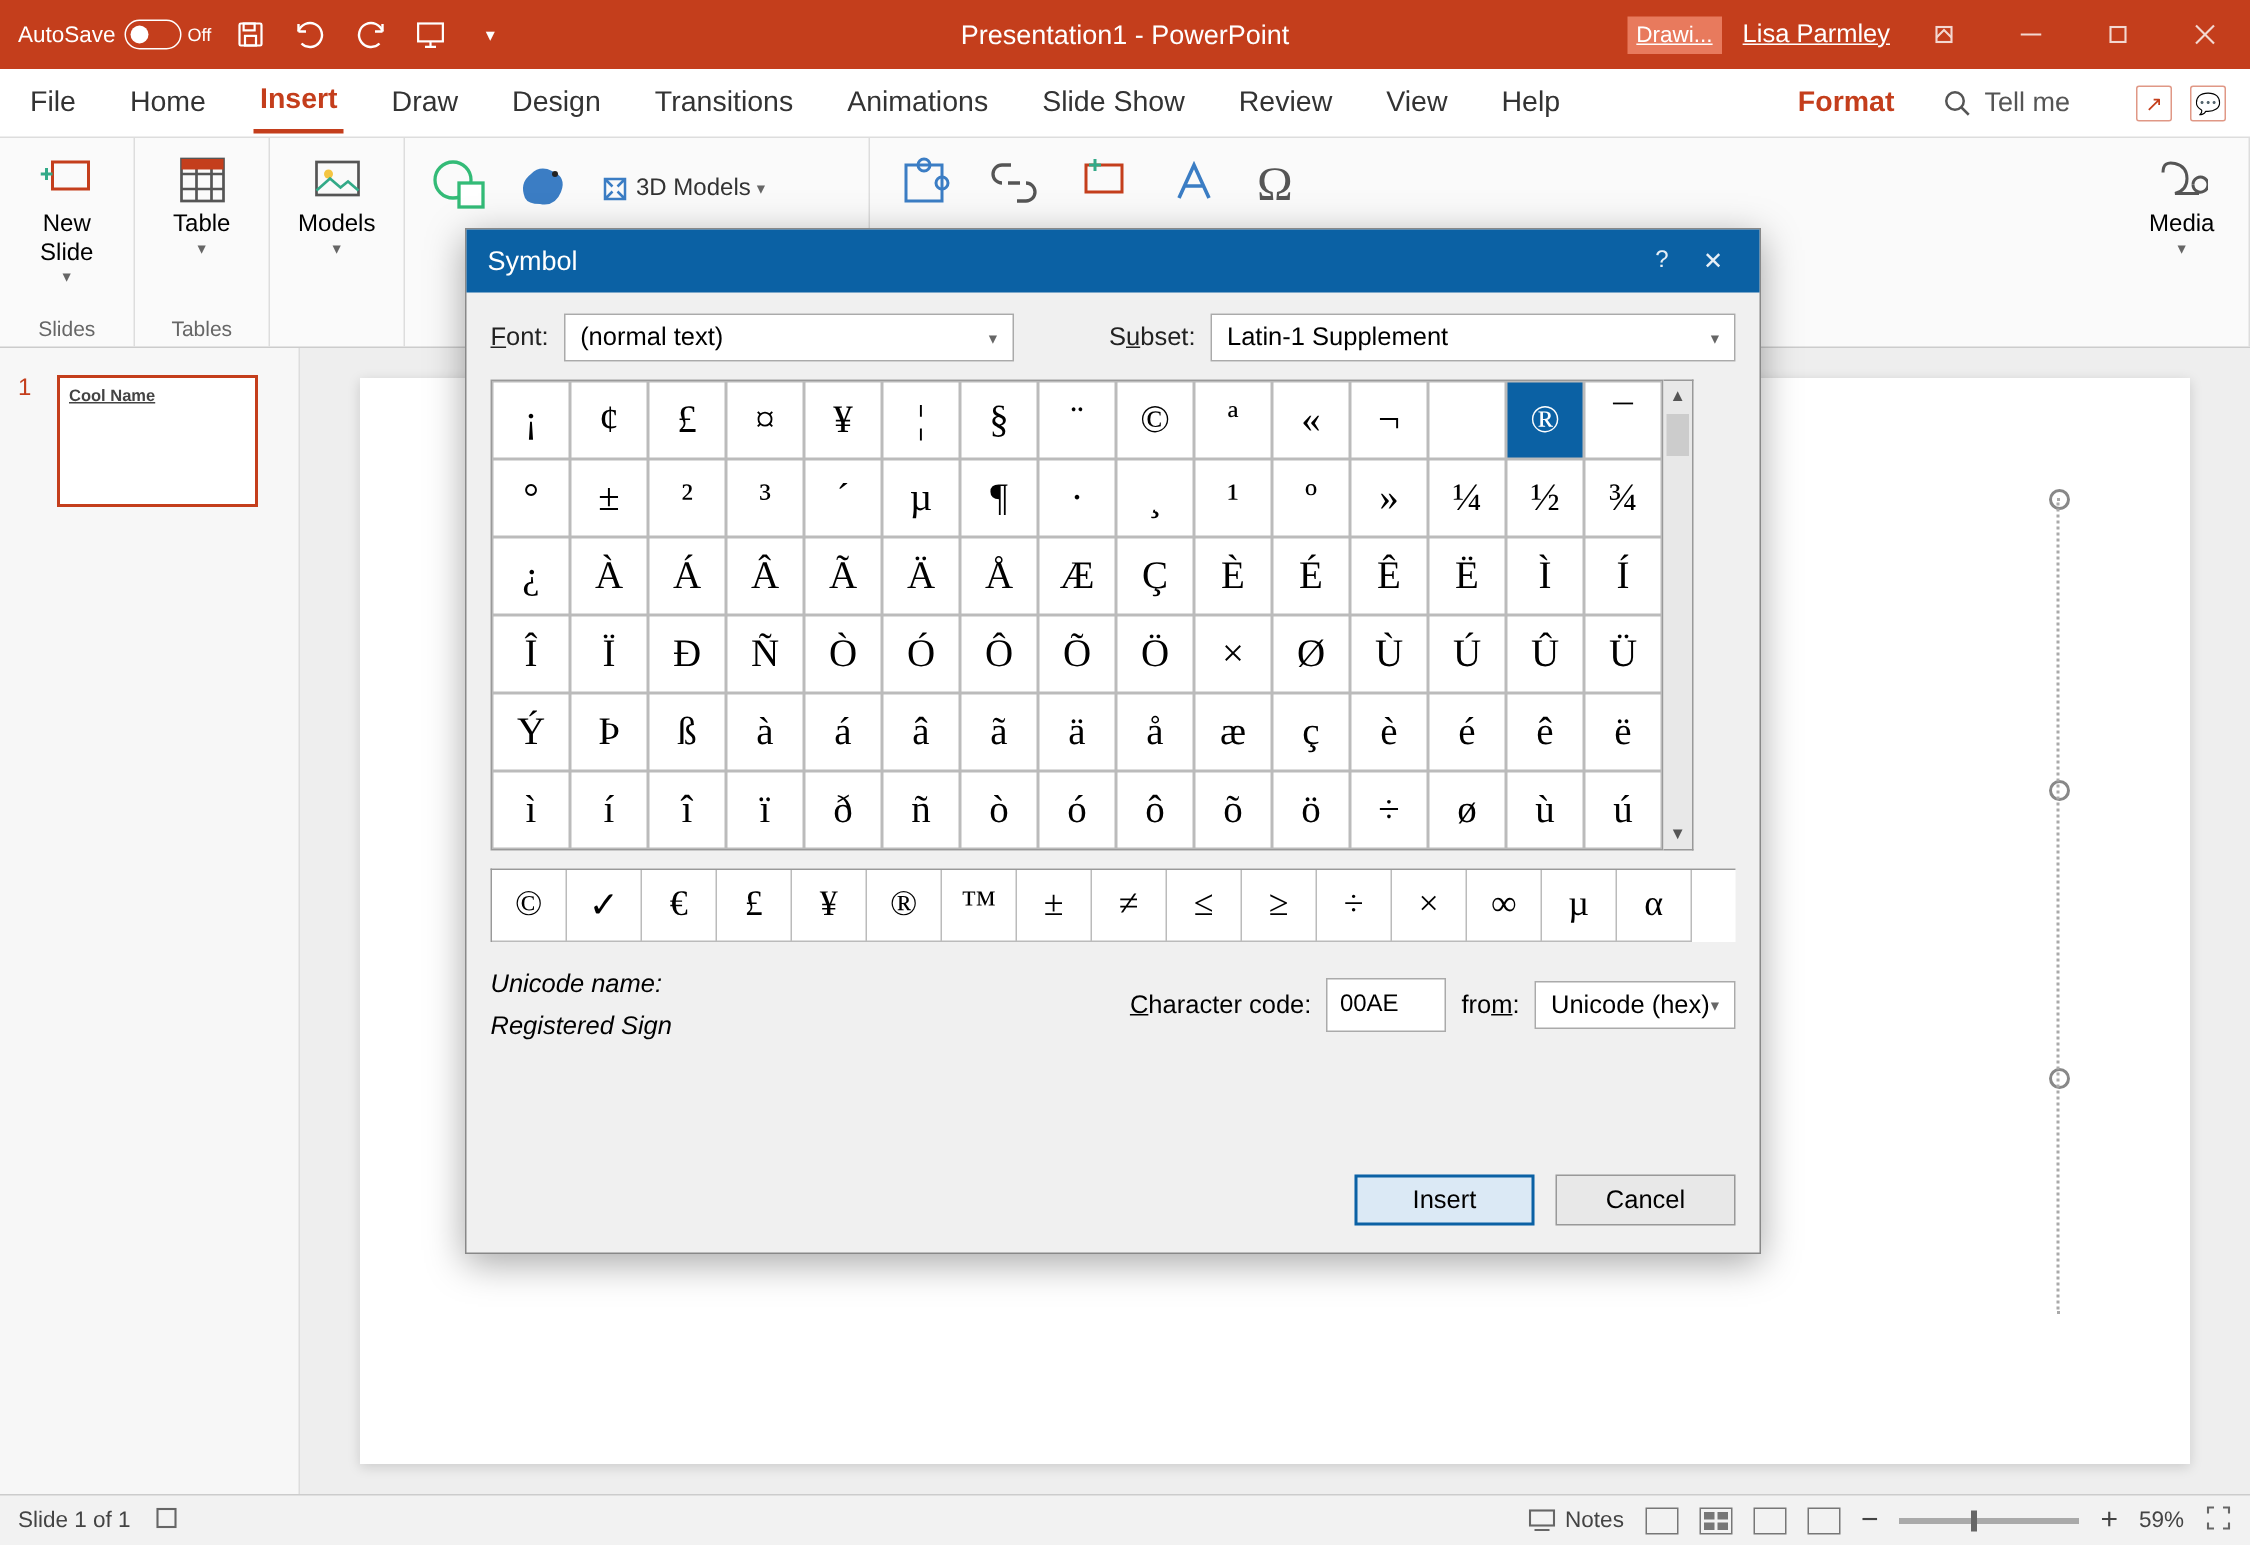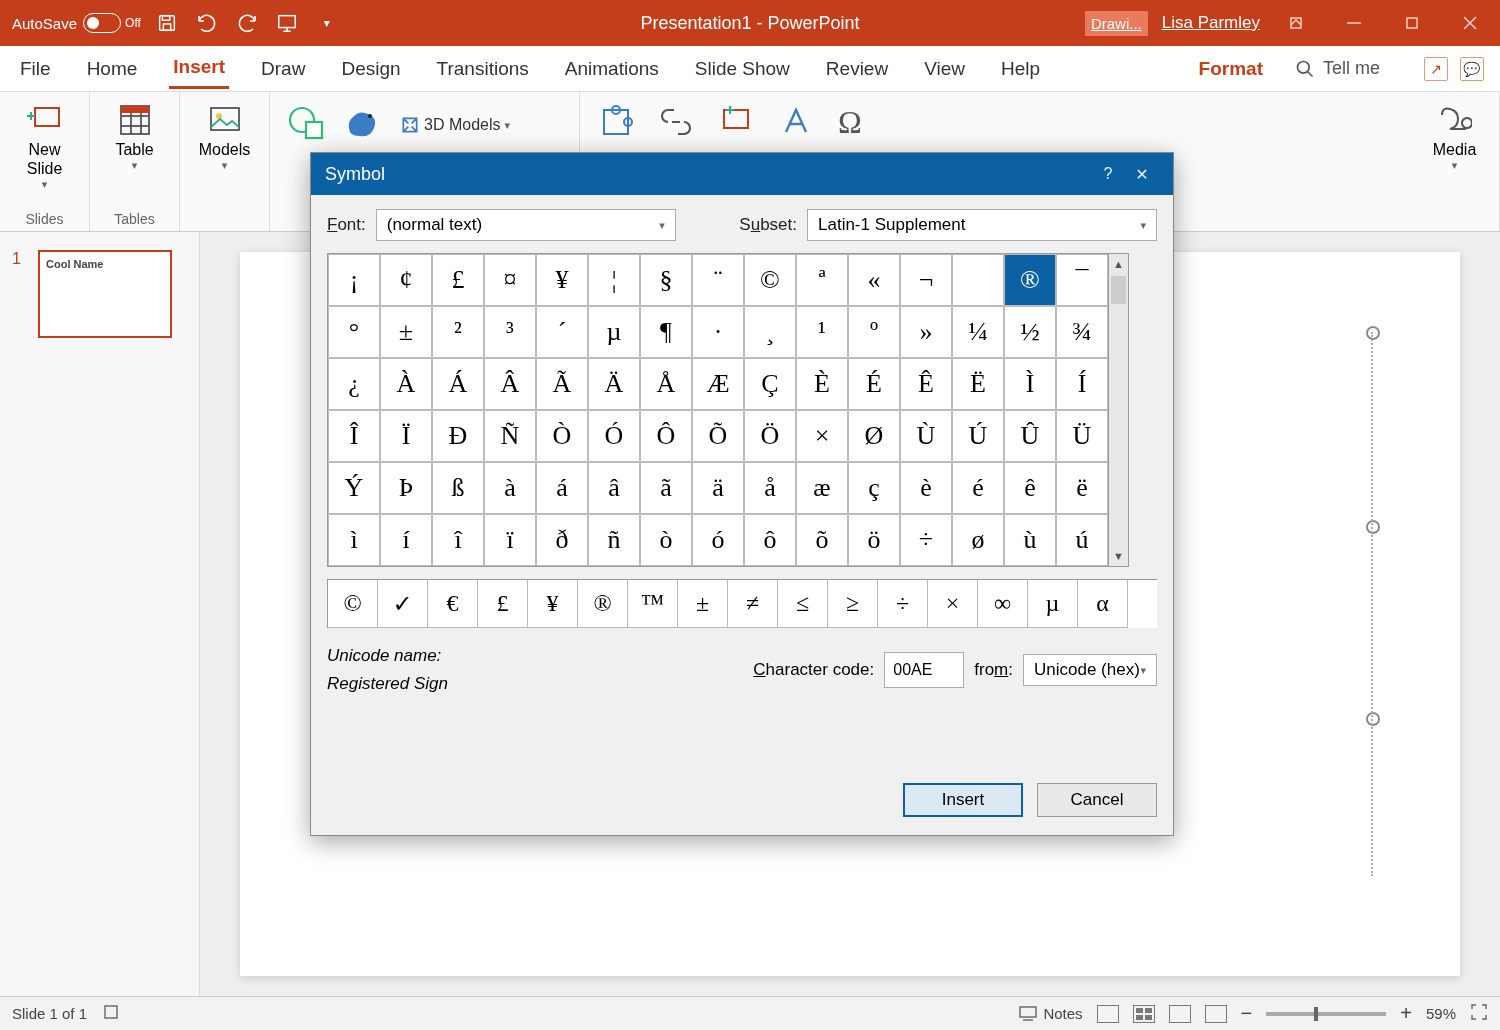--- a/index.html
+++ b/index.html
@@ -35,21 +35,21 @@
   .rgroup { border-right: 1px solid #ddd; display: flex; flex-direction: column; align-items: center; justify-content: space-between; padding: 8px 14px 4px; }
   .rgroup .icon-big { font-size: 32px; height: 40px; display: flex; align-items: center; justify-content: center; }
   .rgroup .label { font-size: 16px; color: #000000; text-align: center; line-height: 1.2; }
   .rgroup .sub { font-size: 14px; color: #666; margin-top: auto; }
   .rgroup .dropdown-caret { font-size: 11px; color: #666; }
 
   
   .workspace { display: flex; height: calc(1030px - 46px - 46px - 140px - 34px); background: #eee; }
   .slide-panel { width: 200px; background: #f7f7f7; border-right: 1px solid #ddd; padding: 18px 12px; }
   .slide-num { color: #c43e1c; font-size: 16px; position: absolute; }
-  .slide-thumb { margin-left: 26px; width: 134px; height: 88px; background: #fff; border: 2px solid #c43e1c; display: flex; align-items: flex-start; justify-content: flex-start; padding: 6px; font-size: 11px; font-weight: 600; color: #444; }
+  .slide-thumb { margin-left: 26px; width: 134px; height: 88px; background: #fff; border: 2px solid #c43e1c; display: flex; align-items: flex-start; justify-content: flex-start; padding: 6px; font-size: 11px; font-weight: 600; color: #444; text-decoration: underline; }
   .canvas { flex: 1; background: #eee; position: relative; }
   .canvas-slide { position: absolute; top: 20px; left: 40px; right: 40px; bottom: 20px; background: #fff; box-shadow: 0 2px 8px rgba(0,0,0,0.15); }
   .sel-handle { position: absolute; width: 14px; height: 14px; border: 2px solid #888; border-radius: 50%; background: #fff; }
 
   
   .statusbar { height: 34px; background: #f2f2f2; border-top: 1px solid #ccc; display: flex; align-items: center; padding: 0 12px; font-size: 15px; color: #444; gap: 16px; }
   .statusbar .right { margin-left: auto; display: flex; align-items: center; gap: 14px; }
   .zoom-slider { width: 120px; height: 4px; background: #aaa; position: relative; }
   .zoom-slider::before { content: ""; position: absolute; width: 4px; height: 14px; background: #666; top: -5px; left: 48px; }
   .view-btn { width: 22px; height: 18px; border: 1.2px solid #777; }

